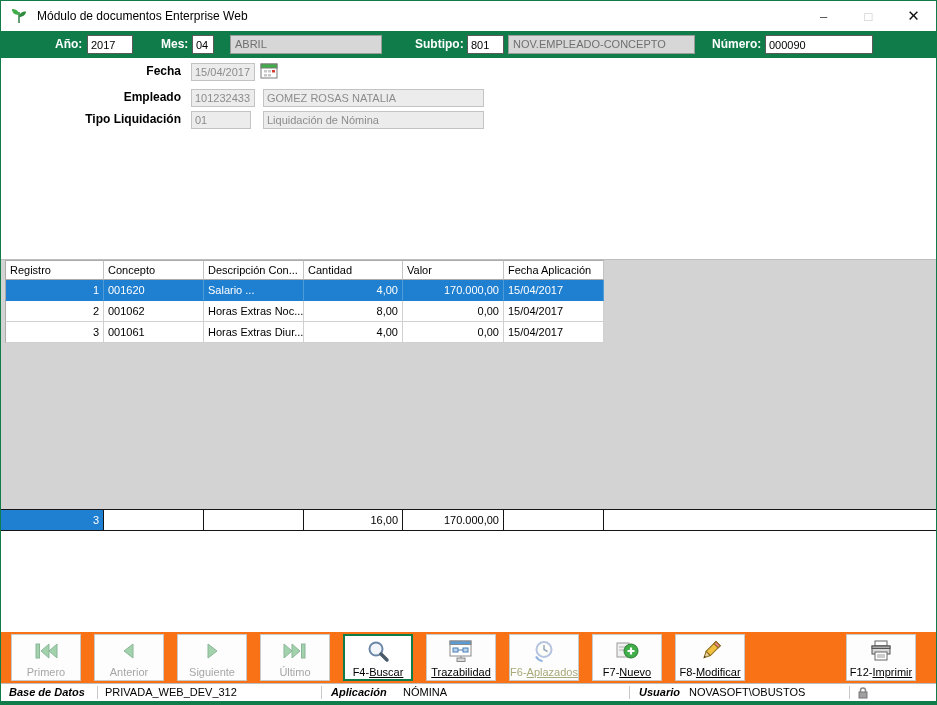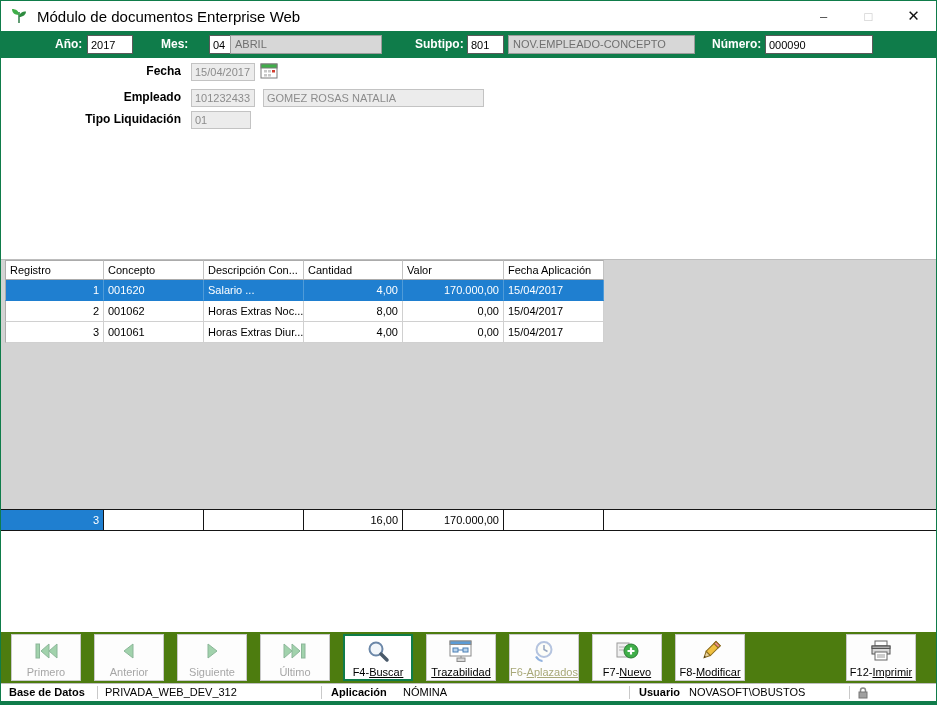--- a/index.html
+++ b/index.html
@@ -2,21 +2,21 @@
 <html lang="es" style="--accent-green: #0F7C4A; --selection-blue: #1F7FD0; --grid-gray: #D3D3D3;"><head>
 <meta charset="utf-8">
 <style>
   * { margin:0; padding:0; box-sizing:border-box; }
   body { font-family:"Liberation Sans", sans-serif; background:#fff; }
   .window { position:relative; width:937px; height:705px; border:1px solid var(--accent-green,#0F7C4A); background:#fff; overflow:hidden; }
 
   
   .titlebar { position:absolute; top:0; left:0; right:0; height:30px; display:flex; align-items:center; background:#fff; }
   .app-icon { margin-left:9px; width:18px; height:18px; flex:0 0 auto; }
-  .title-text { margin-left:9px; font-size:15px; color:#000; flex:1 1 auto; }
+  .title-text { margin-left:9px; font-size:12px; color:#000; flex:1 1 auto; }
   .win-controls { display:flex; align-self:stretch; }
   .win-btn { width:45px; display:flex; align-items:center; justify-content:center; font-size:13px; color:#444; cursor:default; border:none; background:transparent; font-family:inherit; }
   .win-btn.max { color:#c3c3c3; }
   .win-btn.close { color:#111; font-size:15px; }
 
   
   .greenbar { position:absolute; top:30px; left:0; right:0; height:27px; background:var(--accent-green,#0F7C4A); }
   .gb-label { position:absolute; top:0; height:27px; line-height:27px; color:#fff; font-size:12px; font-weight:bold; }
   .gb-input { position:absolute; top:4px; height:19px; border:1px solid #5a5a5a; font-size:11px; padding:0 3px; font-family:inherit; background:#fff; color:#000; }
   .gb-dis { position:absolute; top:4px; height:19px; background:#d7d7d7; border:1px solid #9b9b9b; color:#6f6f6f; font-size:11px; line-height:17px; padding:0 4px; overflow:hidden; white-space:nowrap; }
@@ -41,34 +41,34 @@
   .w-reg{width:99px}.w-con{width:100px}.w-des{width:100px}.w-can{width:99px}.w-val{width:101px}.w-fec{width:100px}
 
   
   .totals { position:absolute; top:508px; left:0; right:0; height:22px; display:flex; border-top:1px solid #151515; border-bottom:1px solid #151515; background:#fff; }
   .t-c { border-right:1px solid #151515; height:100%; font-size:11px; display:flex; align-items:center; padding:0 4px; color:#000; background:#fff; white-space:nowrap; }
   .t-c.blue { background:var(--selection-blue,#1F7FD0); color:#fff; }
   .t-fill { flex:1; border-right:none; }
   .tw-reg{width:103px}.tw-con{width:100px}.tw-des{width:100px}.tw-can{width:99px}.tw-val{width:101px}.tw-fec{width:100px}
 
   
-  .toolbar { position:absolute; top:631px; left:0; right:0; height:52px; background:#4d7c0f; }
+  .toolbar { position:absolute; top:631px; left:0; right:0; height:52px; background:#f97316; }
   .tb-btn { position:absolute; top:2px; width:70px; height:47px; background:#fdfdfd; border:1px solid #c9c9c9; display:flex; flex-direction:column; align-items:center; justify-content:space-between; padding:3px 0 2px; font-family:inherit; cursor:default; }
   .tb-btn.focused { border:1px solid var(--accent-green,#0F7C4A); box-shadow:inset 0 0 0 1px var(--accent-green,#0F7C4A); background:#fff; }
   .tb-ico { height:26px; display:flex; align-items:center; justify-content:center; }
   .tb-lbl { font-size:11px; color:#000; line-height:12px; white-space:nowrap; }
   .u { text-decoration:underline; }
   .tb-btn.disabled .tb-lbl { color:#a6a6a6; }
   .tb-btn.disabled .tb-ico { opacity:.55; }
   .tb-btn.olive .tb-lbl { color:#a8a878; }
 
   
   .statusbar { position:absolute; top:682px; left:0; right:0; height:18px; background:#fff; border-top:1px solid #bfbfbf; font-size:11px; }
   .sb-item { position:absolute; top:0; height:100%; line-height:17px; color:#000; white-space:nowrap; }
-  .sb-bold { font-weight:bold; }
+  .sb-bold { font-weight:bold;font-style:italic; }
   .sb-sep { position:absolute; top:2px; bottom:2px; width:1px; background:#c9c9c9; }
   .sb-lock { position:absolute; top:2px; }
   .green-strip { position:absolute; top:700px; left:0; right:0; height:4px; background:var(--accent-green,#0F7C4A); }
 </style>
 </head>
 <body>
 
 <div class="window">
 
   <div class="titlebar">
@@ -84,21 +84,21 @@
       <button class="win-btn">–</button>
       <button class="win-btn max">□</button>
       <button class="win-btn close">✕</button>
     </div>
   </div>
 
   <div class="greenbar">
     <span class="gb-label" style="left:54px">Año:</span>
     <input class="gb-input" style="left: 86px; width: 46px;" value="2017">
     <span class="gb-label" style="left:160px">Mes:</span>
-    <input class="gb-input" style="left: 208px; width: 22px;" value="04">
+    <input class="gb-input" style="left: 191px; width: 22px;" value="04">
     <div class="gb-dis" style="left:229px;width:152px">ABRIL</div>
     <span class="gb-label" style="left:414px">Subtipo:</span>
     <input class="gb-input" style="left: 466px; width: 37px;" value="801">
     <div class="gb-dis" style="left:507px;width:187px">NOV.EMPLEADO-CONCEPTO</div>
     <span class="gb-label" style="left:711px">Número:</span>
     <input class="gb-input" style="left: 764px; width: 108px;" value="000090">
   </div>
 
   <div class="form-area">
     <div class="frm-label" style="top:6px">Fecha</div>
@@ -116,20 +116,21 @@
         </svg>
       </span>
     </button>
 
     <div class="frm-label" style="top:32px">Empleado</div>
     <div class="frm-field" style="top:31px;left:190px;width:64px">101232433</div>
     <div class="frm-field" style="top:31px;left:262px;width:221px">GOMEZ ROSAS NATALIA</div>
 
     <div class="frm-label" style="top:54px">Tipo Liquidación</div>
     <div class="frm-field" style="top:53px;left:190px;width:60px">01</div>
+    <div class="frm-field" style="top:53px;left:262px;width:221px">Liquidación de Nómina</div>
   </div>
 
   <div class="grid-region">
     <div class="grid">
       <div class="g-head">
         <div class="g-h w-reg">Registro</div>
         <div class="g-h w-con">Concepto</div>
         <div class="g-h w-des">Descripción Con...</div>
         <div class="g-h w-can">Cantidad</div>
         <div class="g-h w-val">Valor</div>

